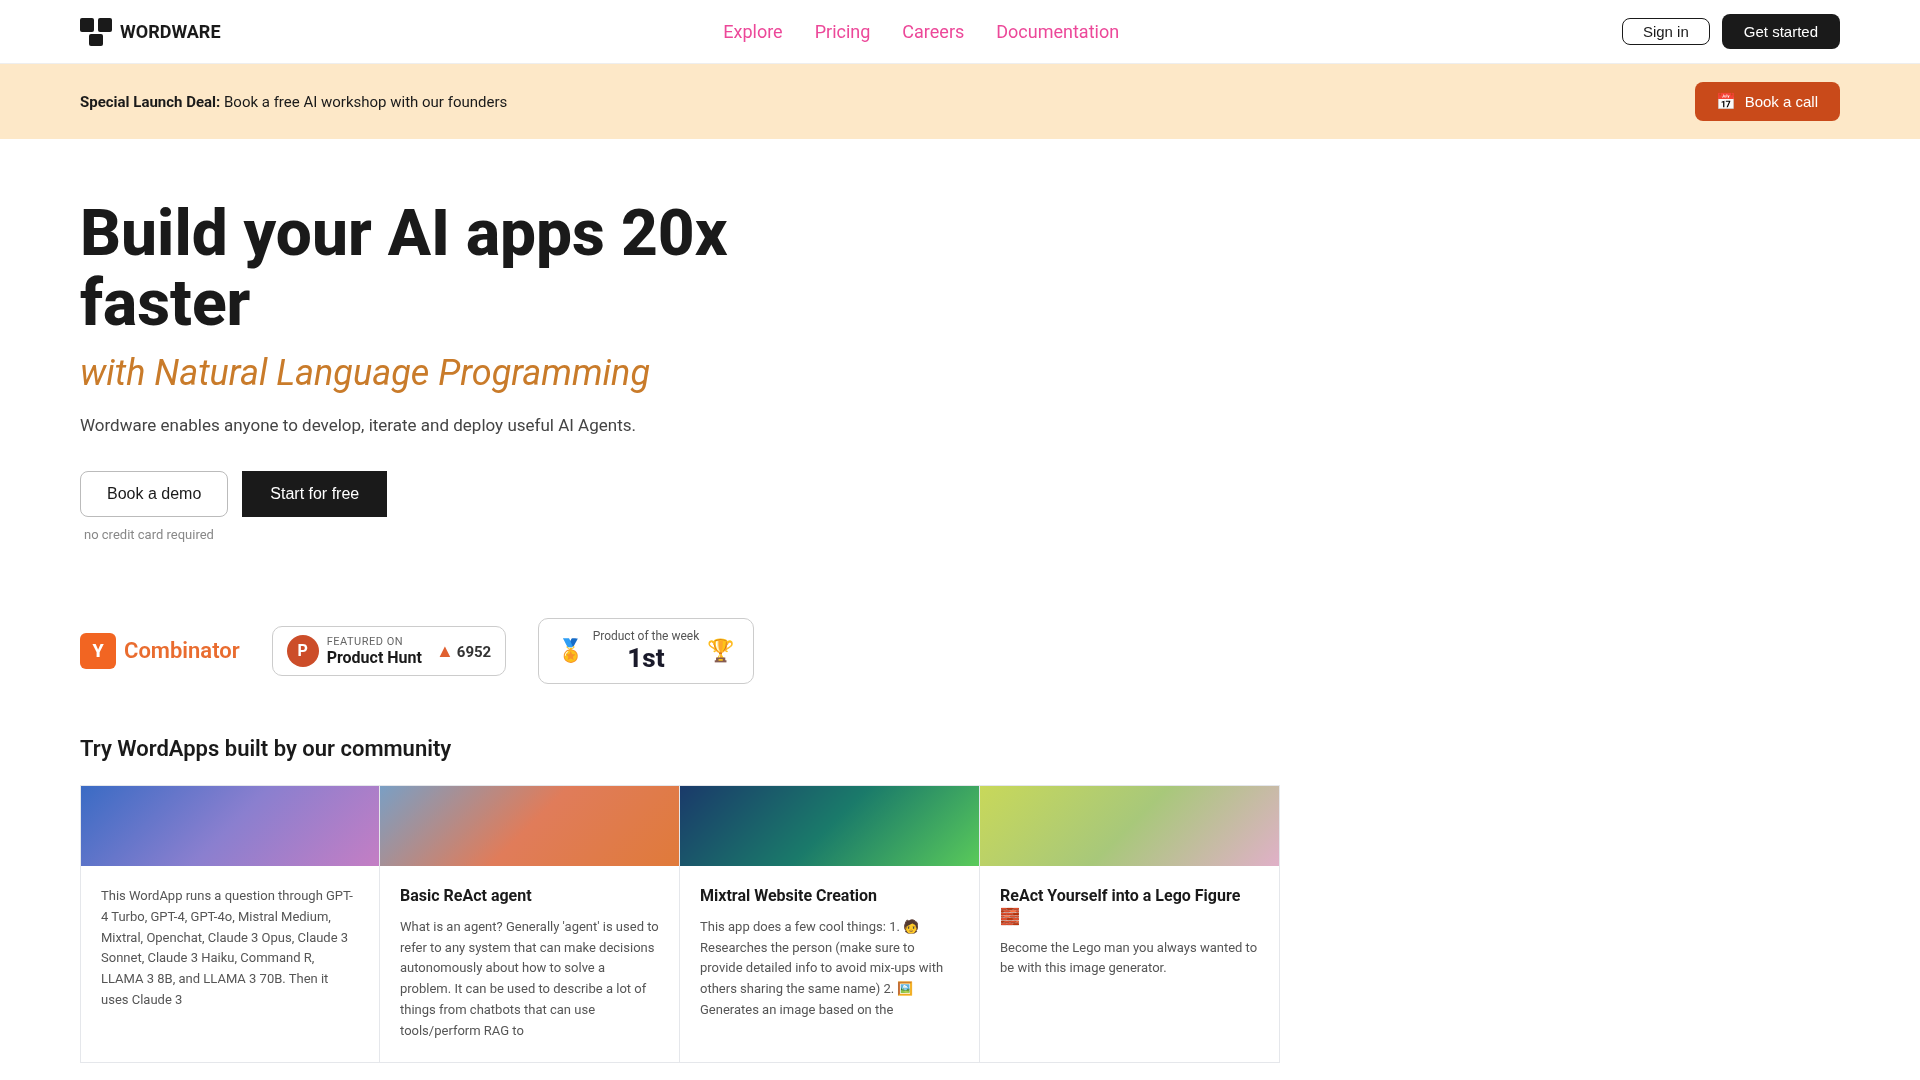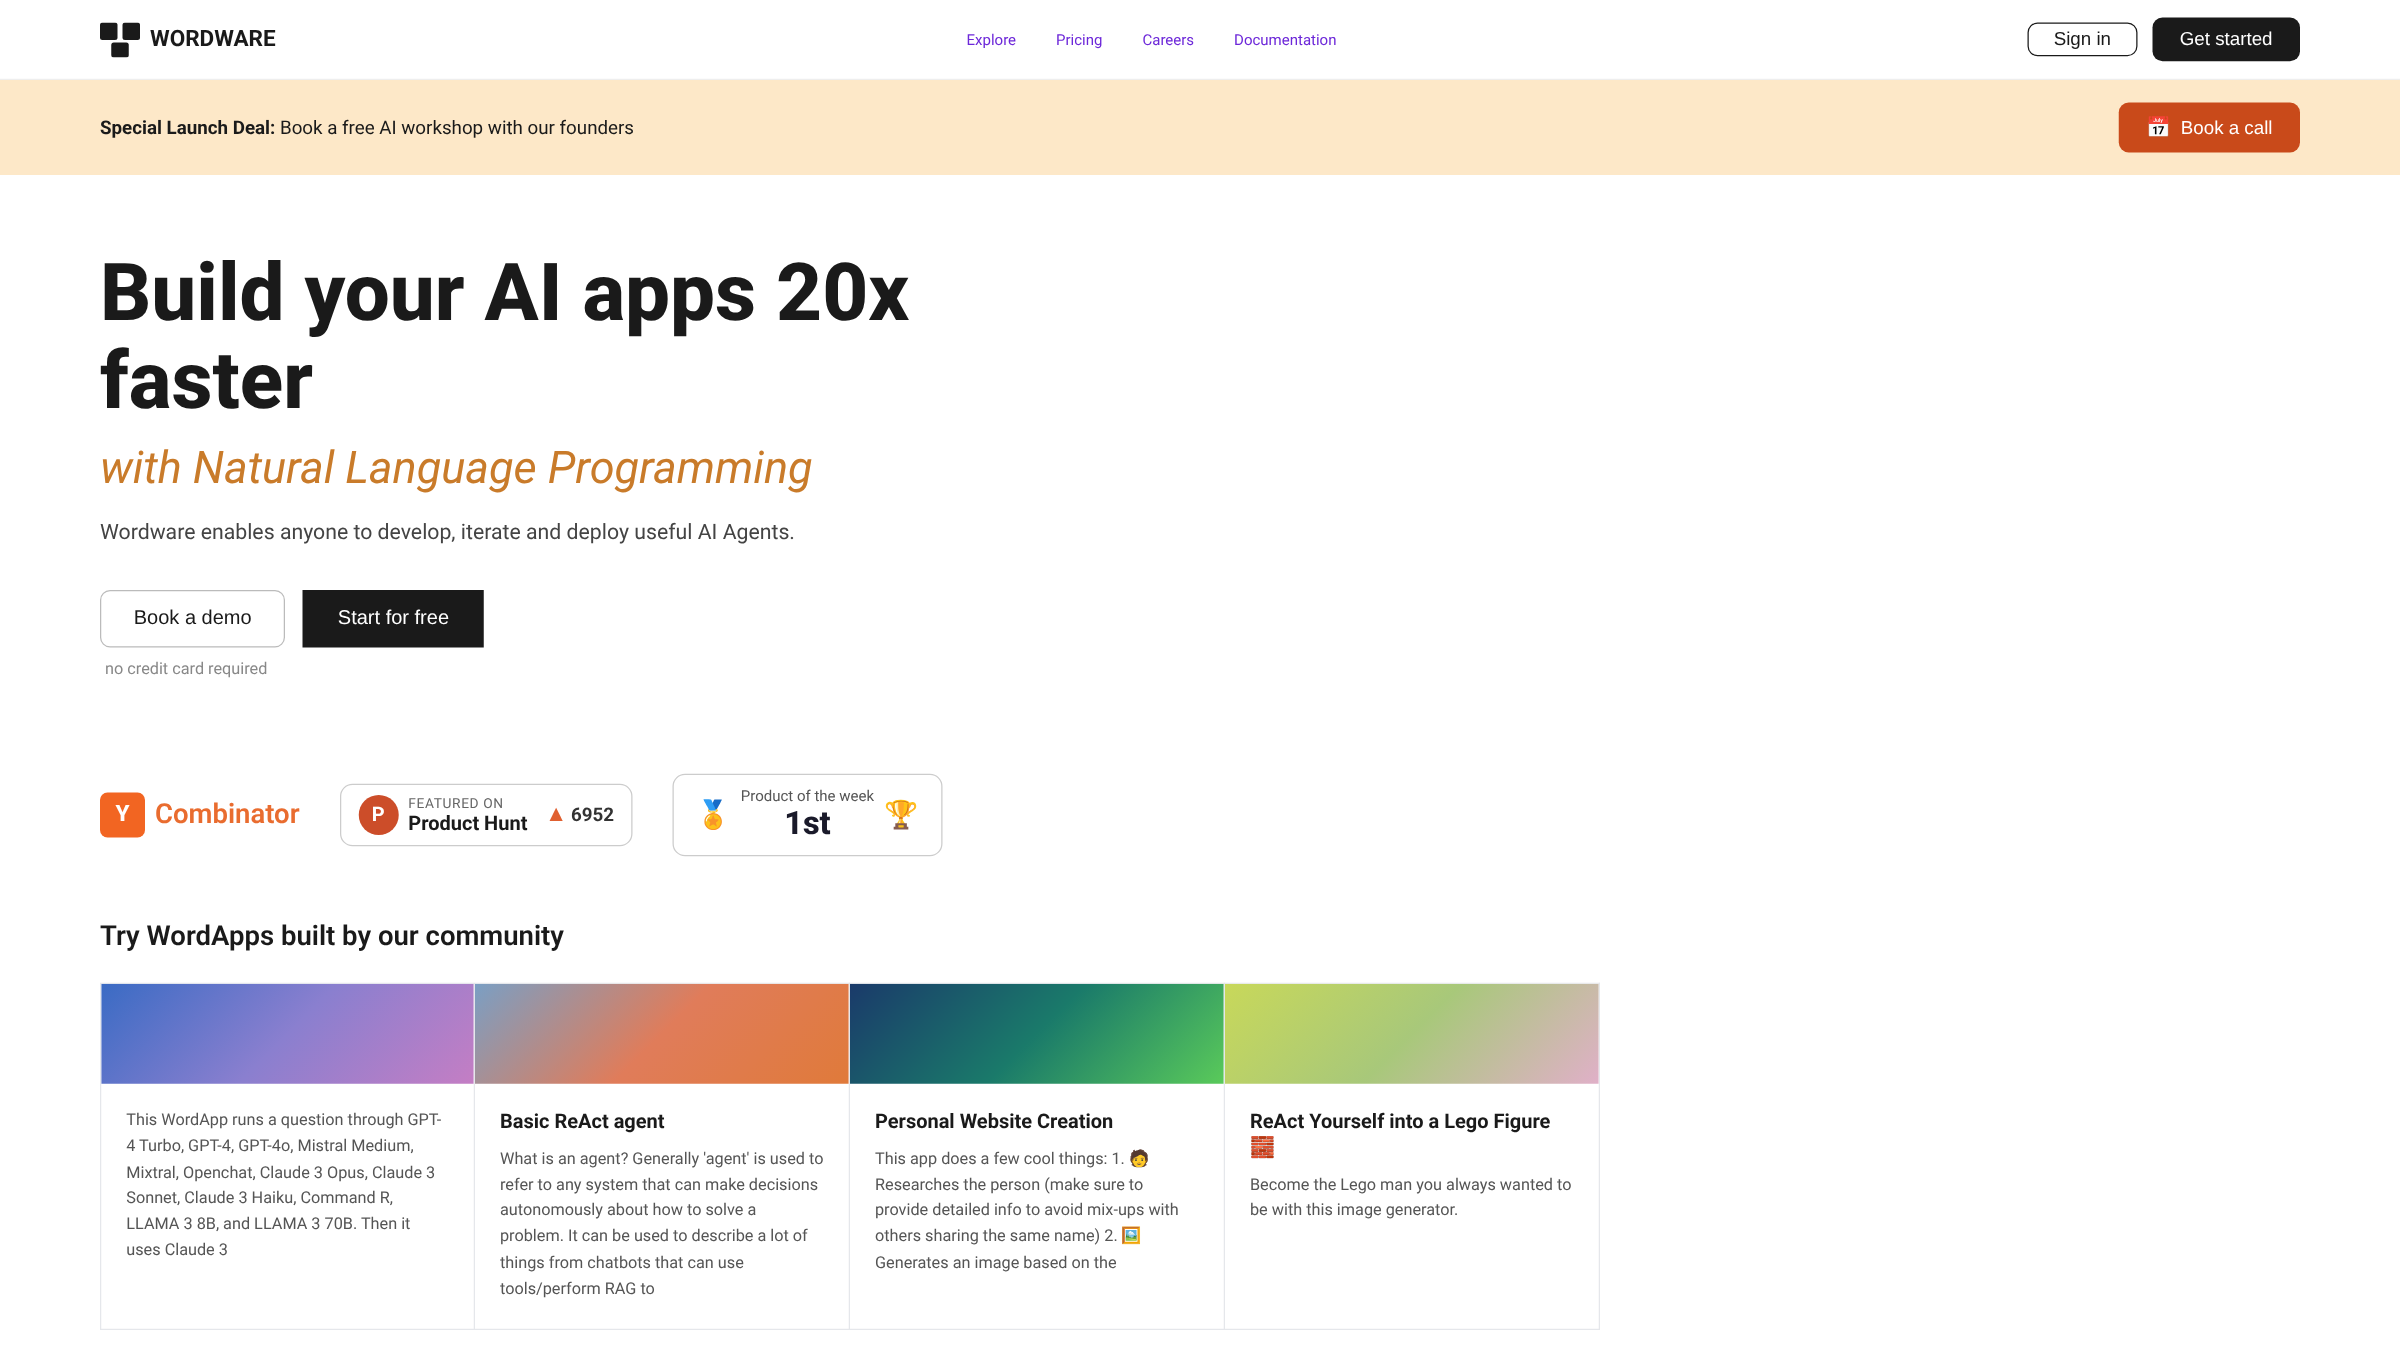--- a/index.html
+++ b/index.html
@@ -6,21 +6,21 @@
     body { font-family: -apple-system, BlinkMacSystemFont, 'Segoe UI', Roboto, sans-serif; background: #fff; color: #1a1a1a; }
 
     
     .navbar {
       display: flex; align-items: center; justify-content: space-between;
       padding: 0 80px; height: 64px; border-bottom: 1px solid #eee;
     }
     .nav-logo { display: flex; align-items: center; gap: 8px; font-weight: 700; font-size: 18px; text-decoration: none; color: #1a1a1a; }
     .nav-logo-icon { width: 32px; height: 28px; }
     .nav-links { display: flex; align-items: center; gap: 32px; }
-    .nav-links a { text-decoration: none; color: #6d28d9; font-size: 12px; }
+    .nav-links a { text-decoration: none; color: #ec4899; font-size: 18px; }
     .nav-actions { display: flex; align-items: center; gap: 12px; }
     .btn-signin {
       border: 1.5px solid #1a1a1a; background: #fff; color: #1a1a1a;
       padding: 4px 20px; border-radius: 8px; font-size: 15px; cursor: pointer; font-weight: 500;
     }
     .btn-get-started {
       background: #1a1a1a; color: #fff;
       padding: 9px 22px; border-radius: 8px; font-size: 15px; cursor: pointer; font-weight: 500; border: none;
     }
 
@@ -202,21 +202,21 @@
       <div class="card">
       <div class="card-header card-header-orange"></div>
       <div class="card-body">
         <div class="card-title">Basic ReAct agent</div>
         <div class="card-desc">What is an agent? Generally 'agent' is used to refer to any system that can make decisions autonomously about how to solve a problem. It can be used to describe a lot of things from chatbots that can use tools/perform RAG to</div>
       </div>
     </div>
       <div class="card">
       <div class="card-header card-header-green"></div>
       <div class="card-body">
-        <div class="card-title">Personal Website Creation</div>
+        <div class="card-title">Mixtral Website Creation</div>
         <div class="card-desc">This app does a few cool things:
 1. 🧑 Researches the person (make sure to provide detailed info to avoid mix-ups with others sharing the same name)
 2. 🖼️ Generates an image based on the</div>
       </div>
     </div>
       <div class="card">
       <div class="card-header card-header-yellow"></div>
       <div class="card-body">
         <div class="card-title">ReAct Yourself into a Lego Figure 🧱</div>
         <div class="card-desc">Become the Lego man you always wanted to be with this image generator.</div>

